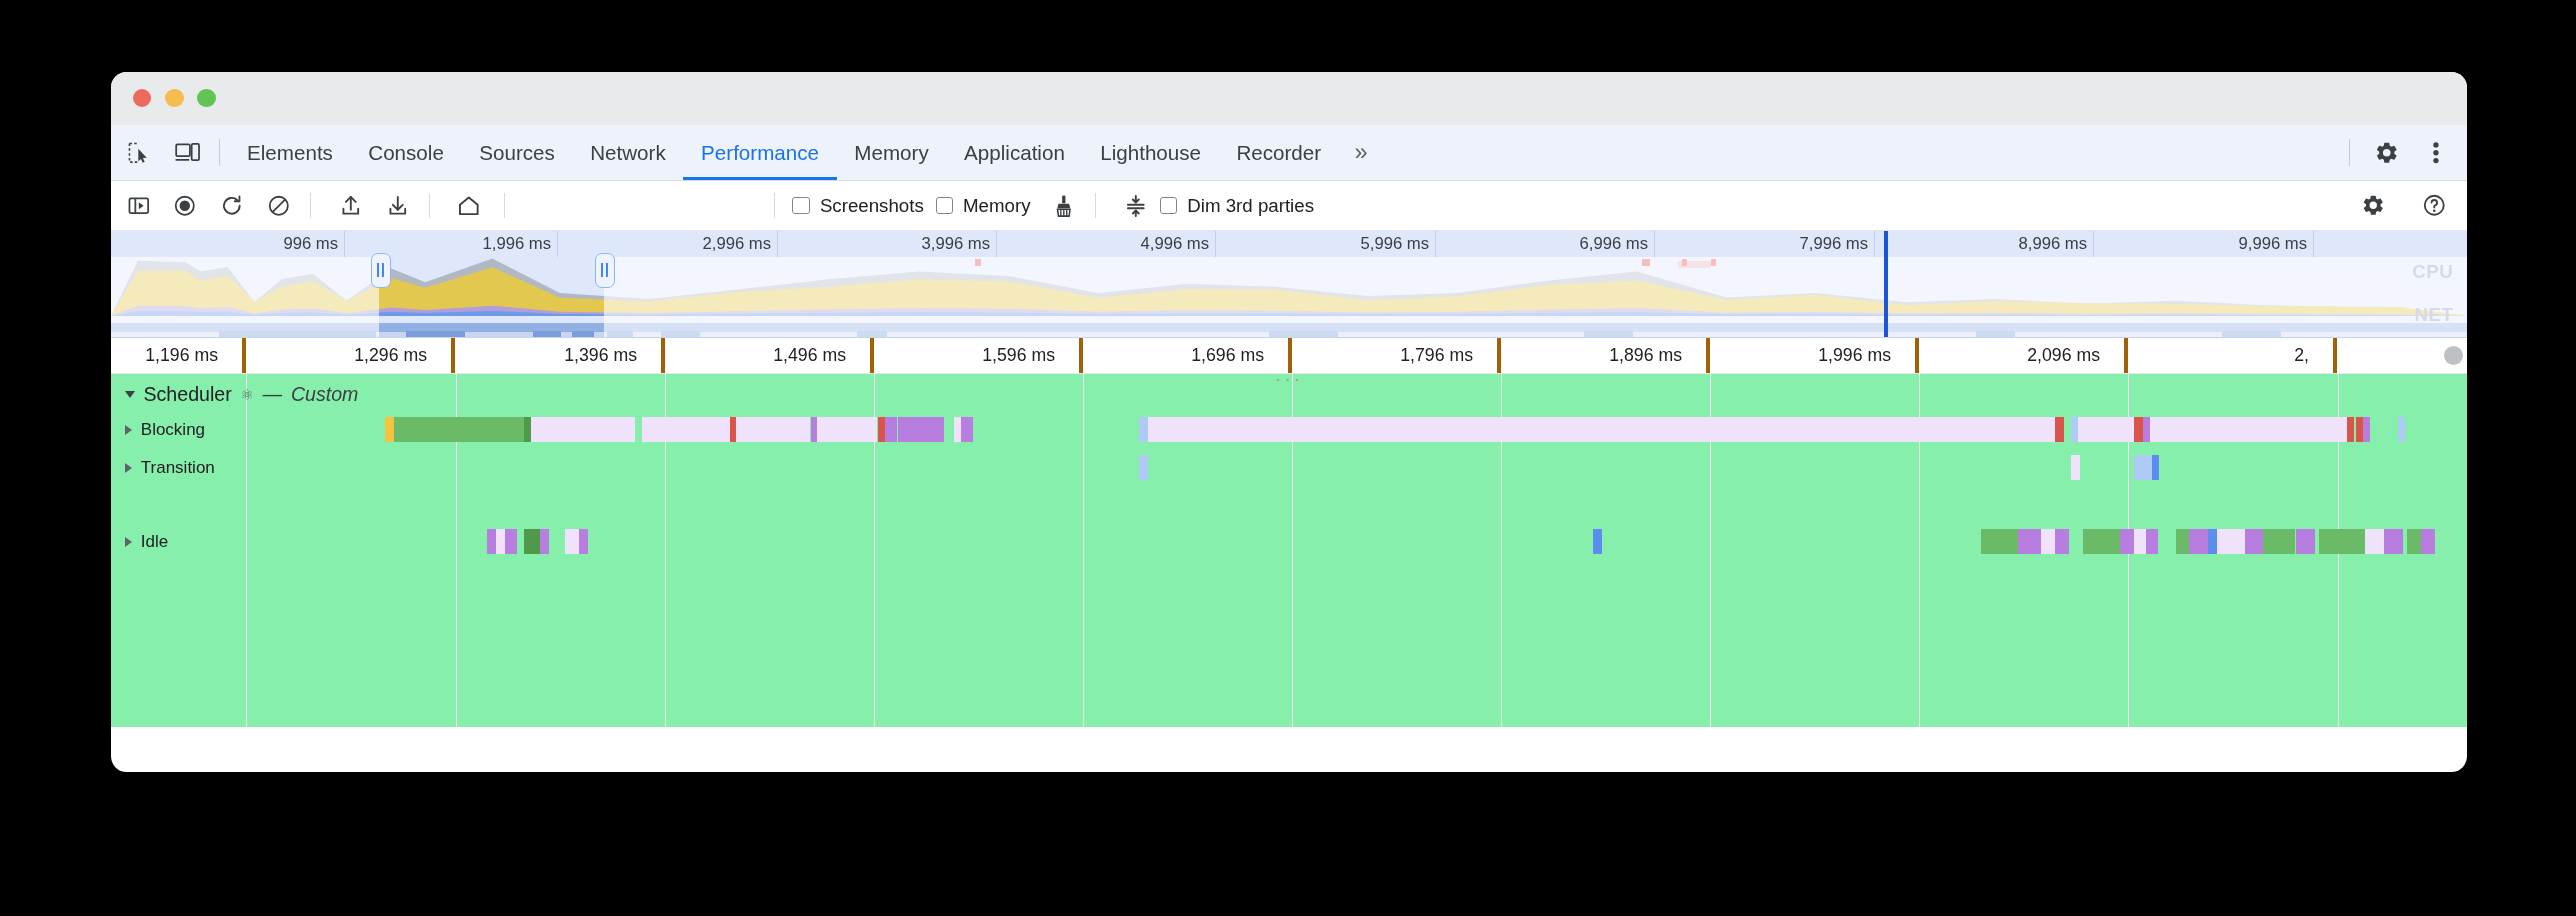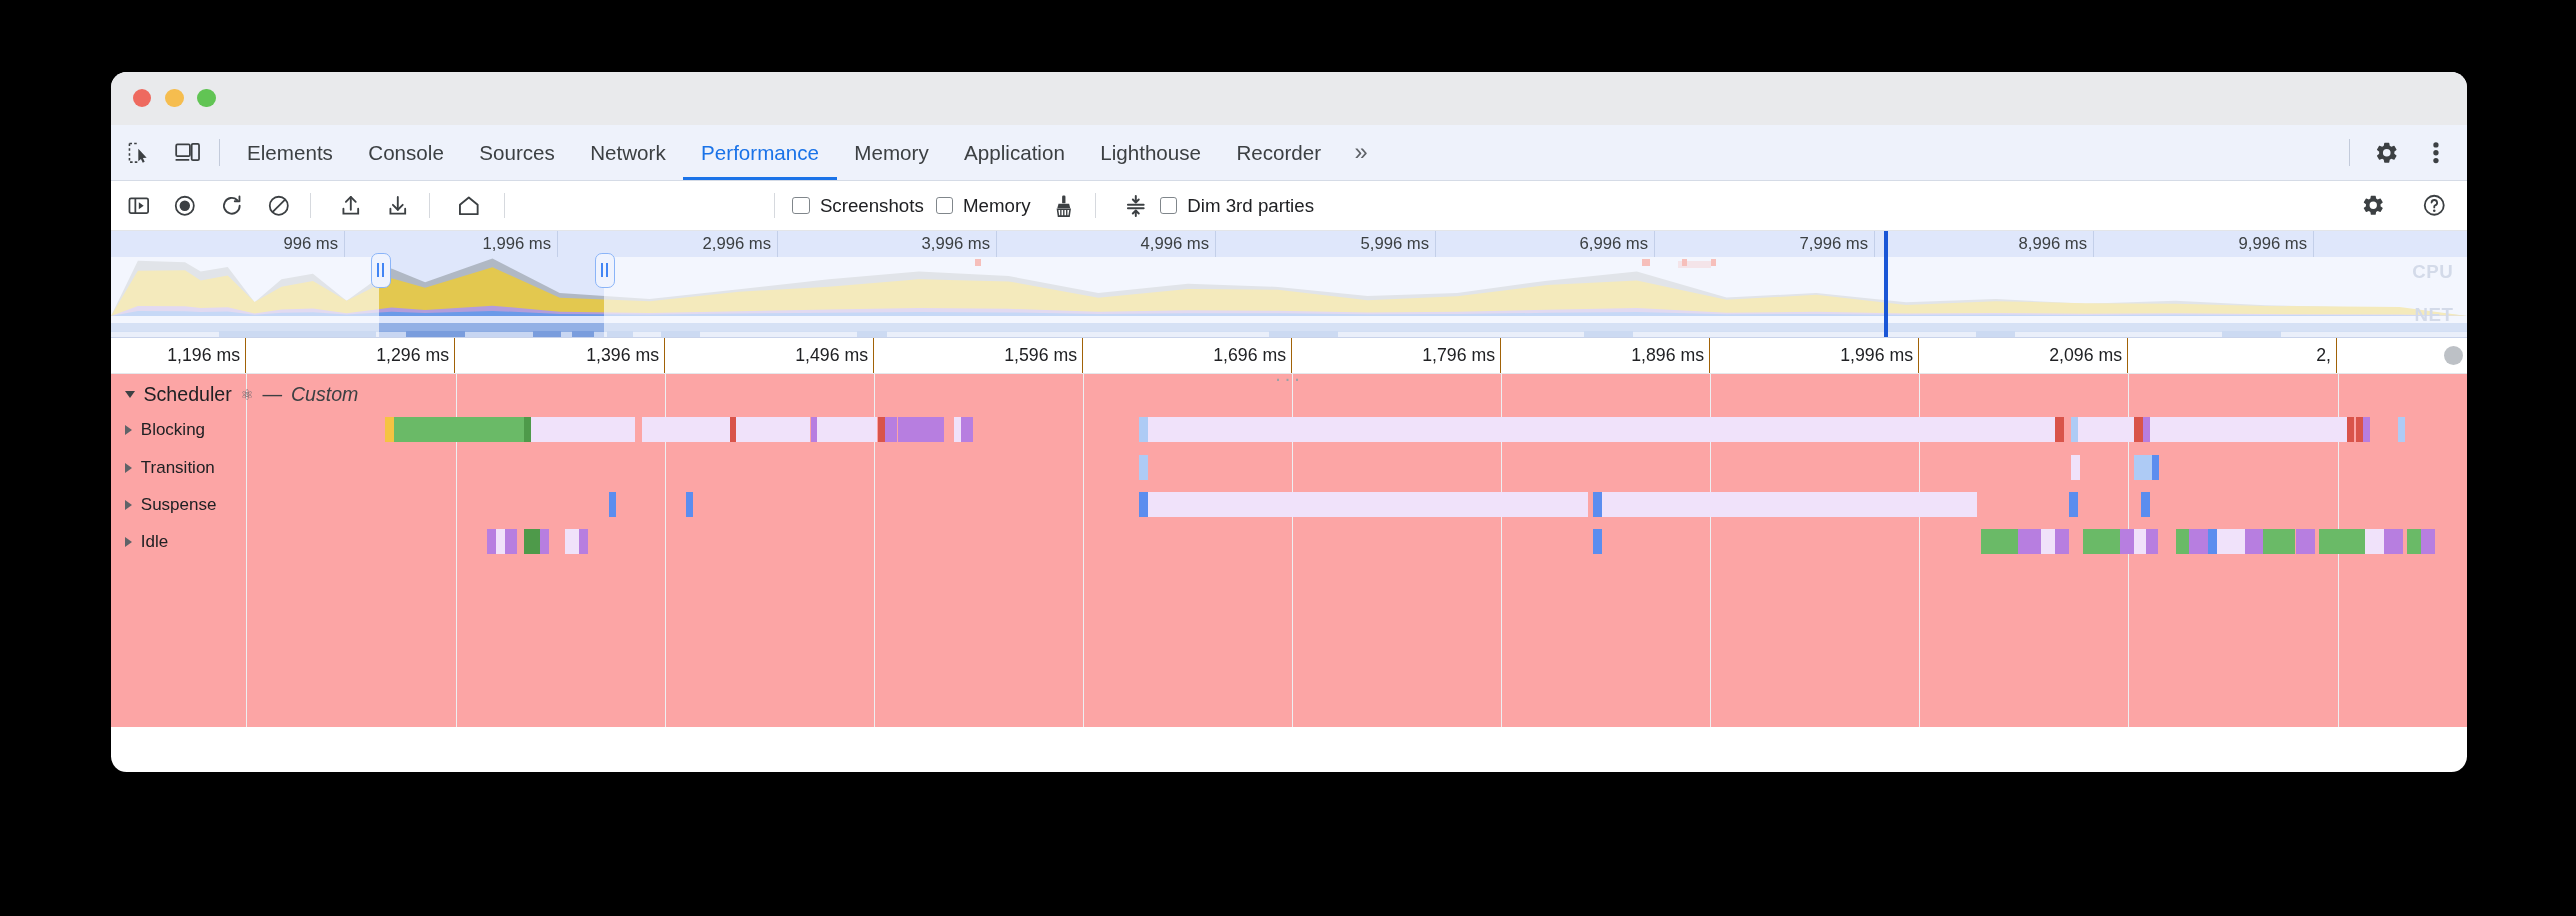--- a/index.html
+++ b/index.html
@@ -60,30 +60,30 @@
   .ov-dim{position:absolute;top:25.5px;bottom:0;background:rgba(255,255,255,.62);}
   .ov-handle{position:absolute;top:21.6px;width:17.7px;height:33px;background:#eff3fe;
              border:1.5px solid #8ab4f8;border-radius:6.9px;cursor:ew-resize;z-index:6;
              display:flex;align-items:center;justify-content:center;gap:2.9px;}
   .ov-handle i{display:block;width:2px;height:13.7px;background:#4285f4;}
   .ov-marker{position:absolute;top:0;bottom:0;width:3.9px;background:#1a56d6;z-index:5;}
   .ov-redmark{position:absolute;height:7.9px;background:#e8584c;}
 
   
   .detailruler{position:relative;height:35px;background:#fff;border-bottom:1px solid #e5e7eb;}
-  .dr-tick{position:absolute;top:0;height:35px;border-right:1px solid #a16207;
-           font-size:17.7px;color:#202124;text-align:right;padding-right:5px;
+  .dr-tick{position:absolute;top:0;height:35px;border-right:4px solid #a16207;
+           font-size:17.7px;color:#202124;text-align:right;padding-right:24px;
            box-sizing:border-box;line-height:35px;white-space:nowrap;}
   .dr-dots{position:absolute;left:0;right:0;bottom:-11.8px;text-align:center;
            font-size:19.6px;color:#9aa0a6;letter-spacing:2.9px;line-height:11.8px;z-index:4;}
   .scrollthumb{position:absolute;right:3.9px;top:7.9px;width:19.6px;height:19.6px;border-radius:9.8px;
                background:#bdc1c6;}
 
   
-  .flame{position:relative;height:353px;background:#fca5a5;overflow:hidden;}
+  .flame{position:relative;height:353px;background:#86efac;overflow:hidden;}
   .vgrid{position:absolute;top:0;bottom:0;width:1px;background:#edeff2;}
   .row{position:absolute;left:0;right:0;height:37px;}
   .rowlabel{position:absolute;left:14px;display:flex;align-items:center;gap:8.8px;
             font-size:17px;color:#202124;white-space:nowrap;z-index:3;}
   .rowlabel.group{left:13.7px;font-size:19.6px;}
   .tri{width:0;height:0;border-left:7.9px solid #5f6368;border-top:5.9px solid transparent;
        border-bottom:5.9px solid transparent;}
   .tri-down{width:0;height:0;border-top:7.9px solid #3c4043;border-left:5.9px solid transparent;
             border-right:5.9px solid transparent;}
   .custom{font-style:italic;color:#3c4043;}
@@ -390,36 +390,20 @@
         <span>Transition</span>
       </div>
       <div class="track-area" id="track-1">
           <div class="seg" style="left: 1028px; width: 9.3px; background: rgb(174, 203, 245);"></div>
           <div class="seg" style="left: 1960px; width: 9.3px; background: rgb(240, 226, 250);"></div>
           <div class="seg" style="left: 2023px; width: 18.5px; background: rgb(174, 203, 245);"></div>
           <div class="seg" style="left: 2041px; width: 7px; background: rgb(91, 141, 239);"></div>
         </div>
     </div>
 
-    <div class="row" style="top:112px;">
-      <div class="rowlabel" style="top:8.8px;">
-        <span class="tri"></span>
-        <span>Suspense</span>
-      </div>
-      <div class="track-area" id="track-2">
-          <div class="seg" style="left: 498px; width: 7px; background: rgb(91, 141, 239);"></div>
-          <div class="seg" style="left: 575px; width: 7px; background: rgb(91, 141, 239);"></div>
-          <div class="seg" style="left: 1028px; width: 9.3px; background: rgb(91, 141, 239);"></div>
-          <div class="seg" style="left: 1037px; width: 440px; background: rgb(240, 226, 250);"></div>
-          <div class="seg" style="left: 1482px; width: 9.3px; background: rgb(91, 141, 239);"></div>
-          <div class="seg" style="left: 1491px; width: 375px; background: rgb(240, 226, 250);"></div>
-          <div class="seg" style="left: 1958px; width: 9.3px; background: rgb(91, 141, 239);"></div>
-          <div class="seg" style="left: 2030px; width: 9.3px; background: rgb(91, 141, 239);"></div>
-        </div>
-    </div>
 
     <div class="row" style="top:149px;">
       <div class="rowlabel" style="top:8.8px;">
         <span class="tri"></span>
         <span>Idle</span>
       </div>
       <div class="track-area" id="track-3">
           <div class="seg" style="left: 376px; width: 9.3px; background: rgb(183, 126, 224);"></div>
           <div class="seg" style="left: 385px; width: 9.3px; background: rgb(240, 226, 250);"></div>
           <div class="seg" style="left: 394px; width: 11.6px; background: rgb(183, 126, 224);"></div>

